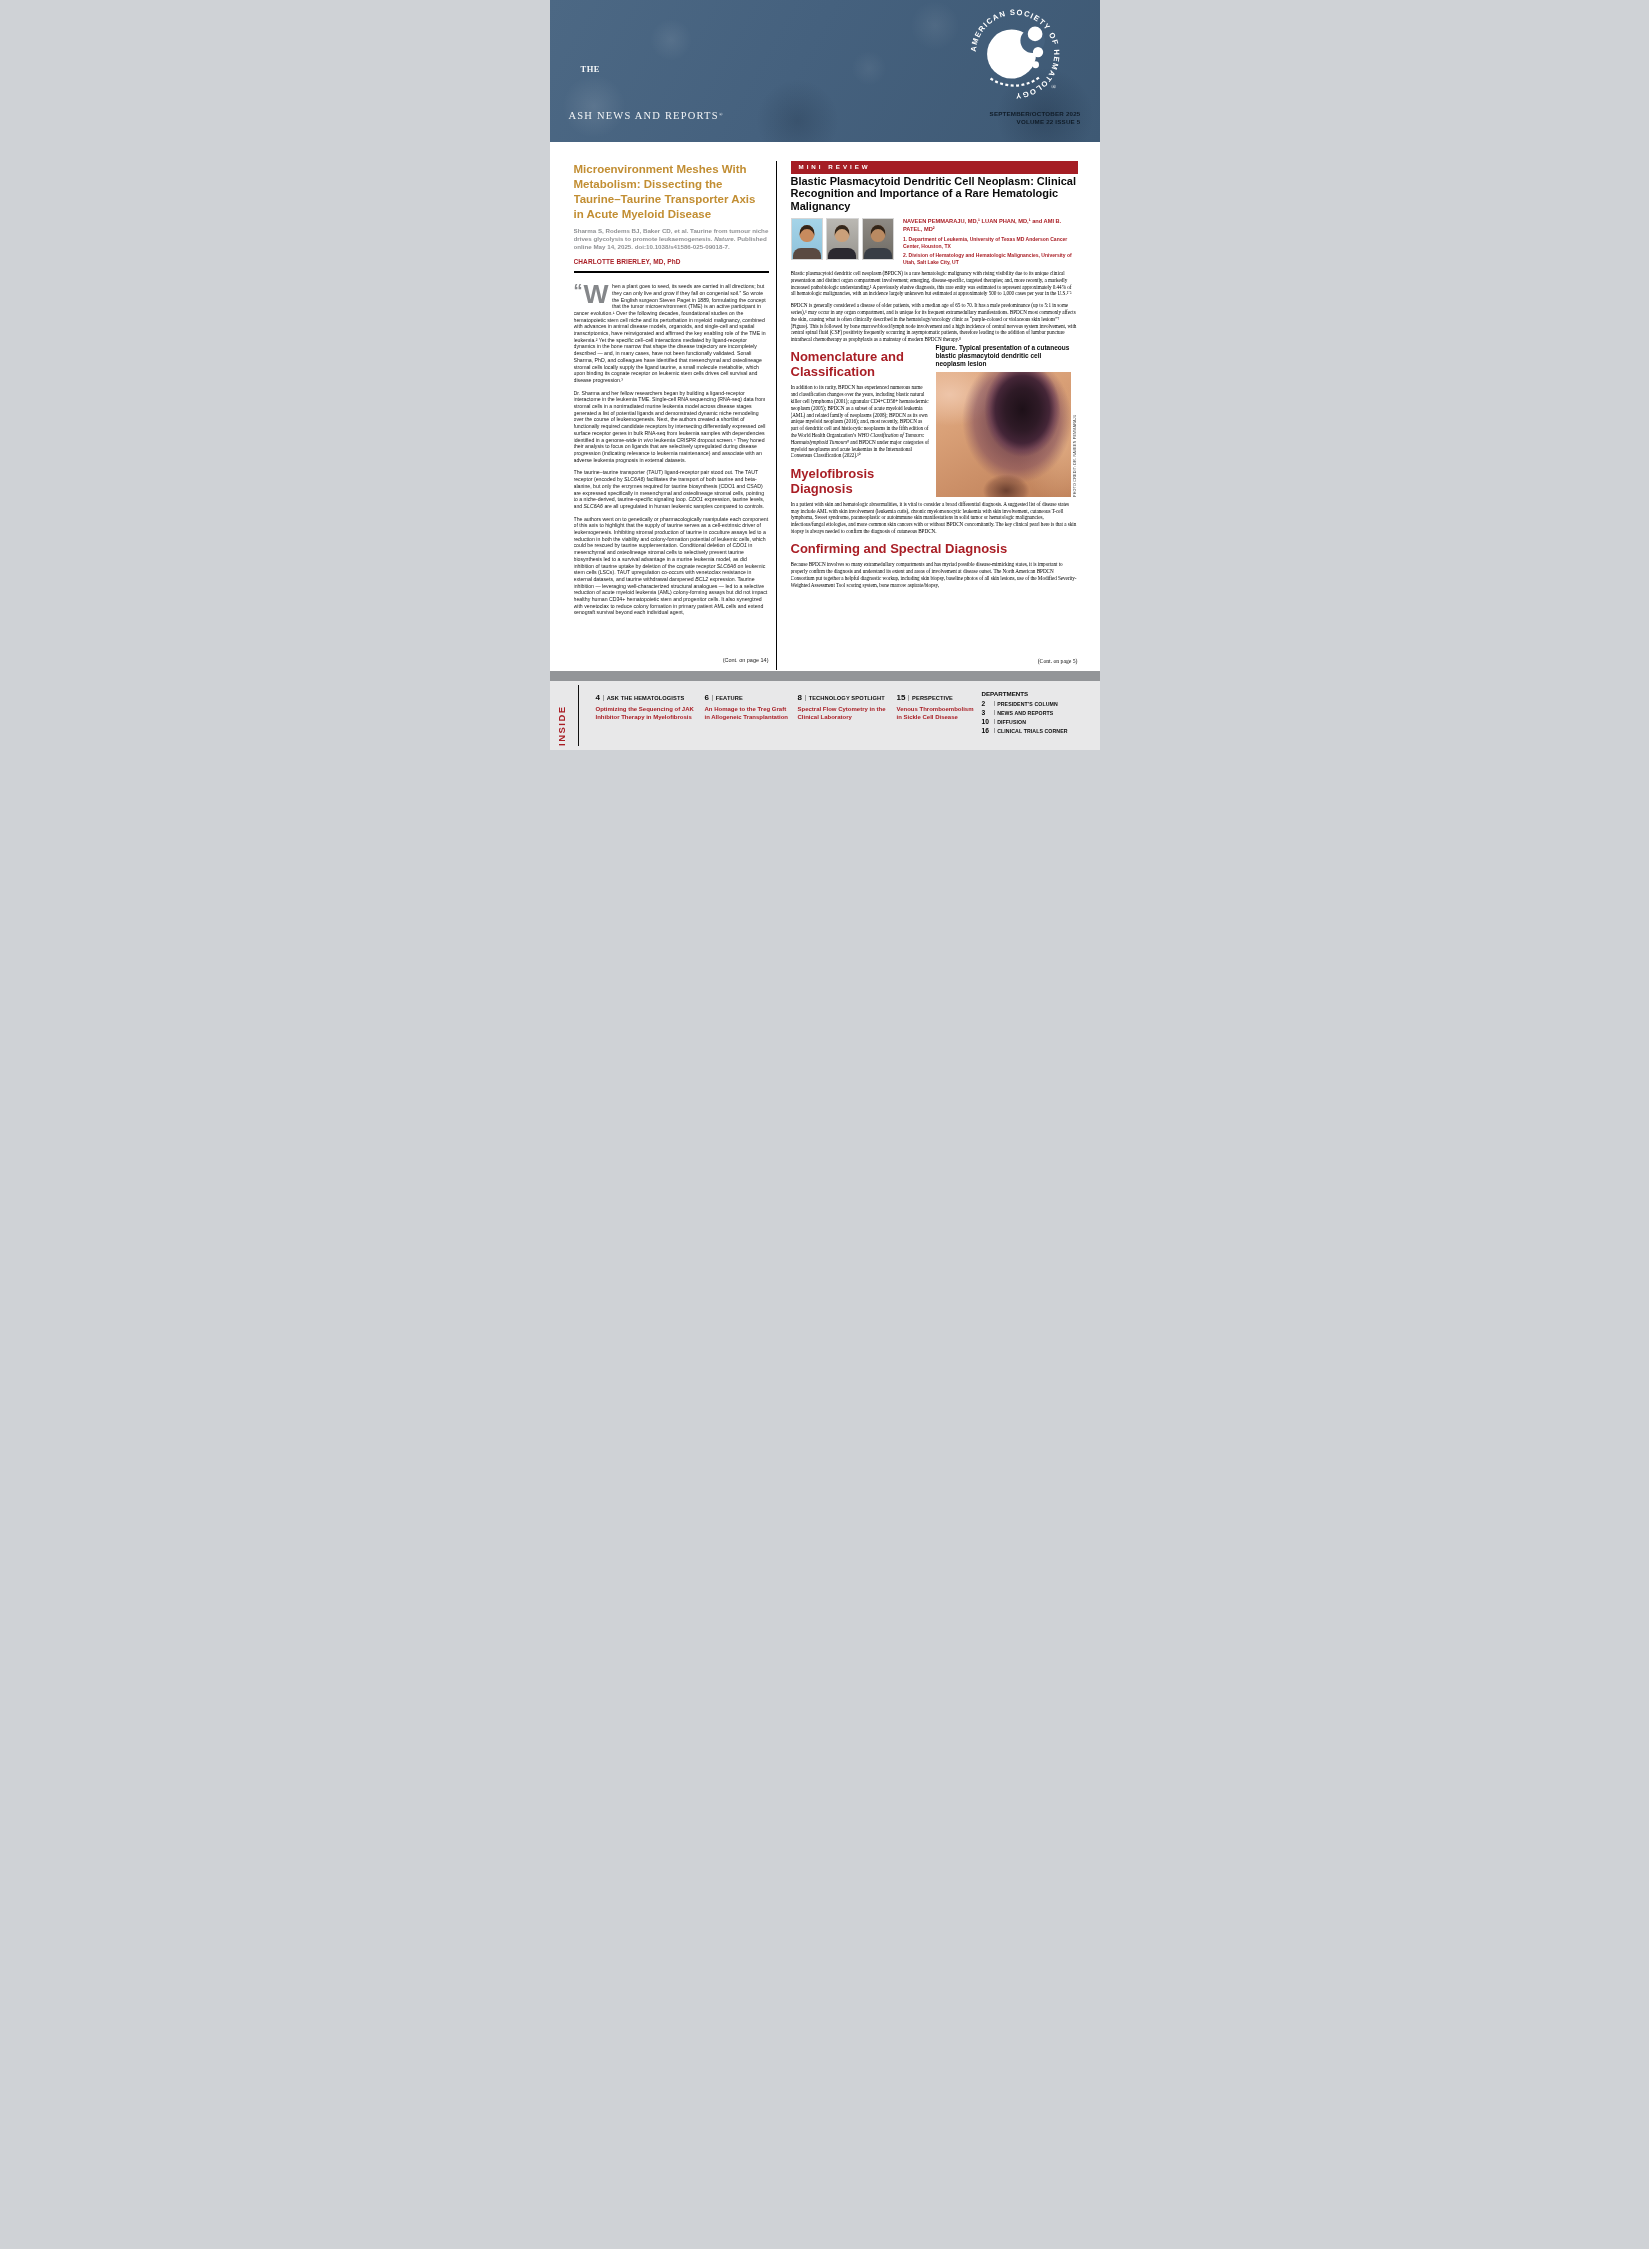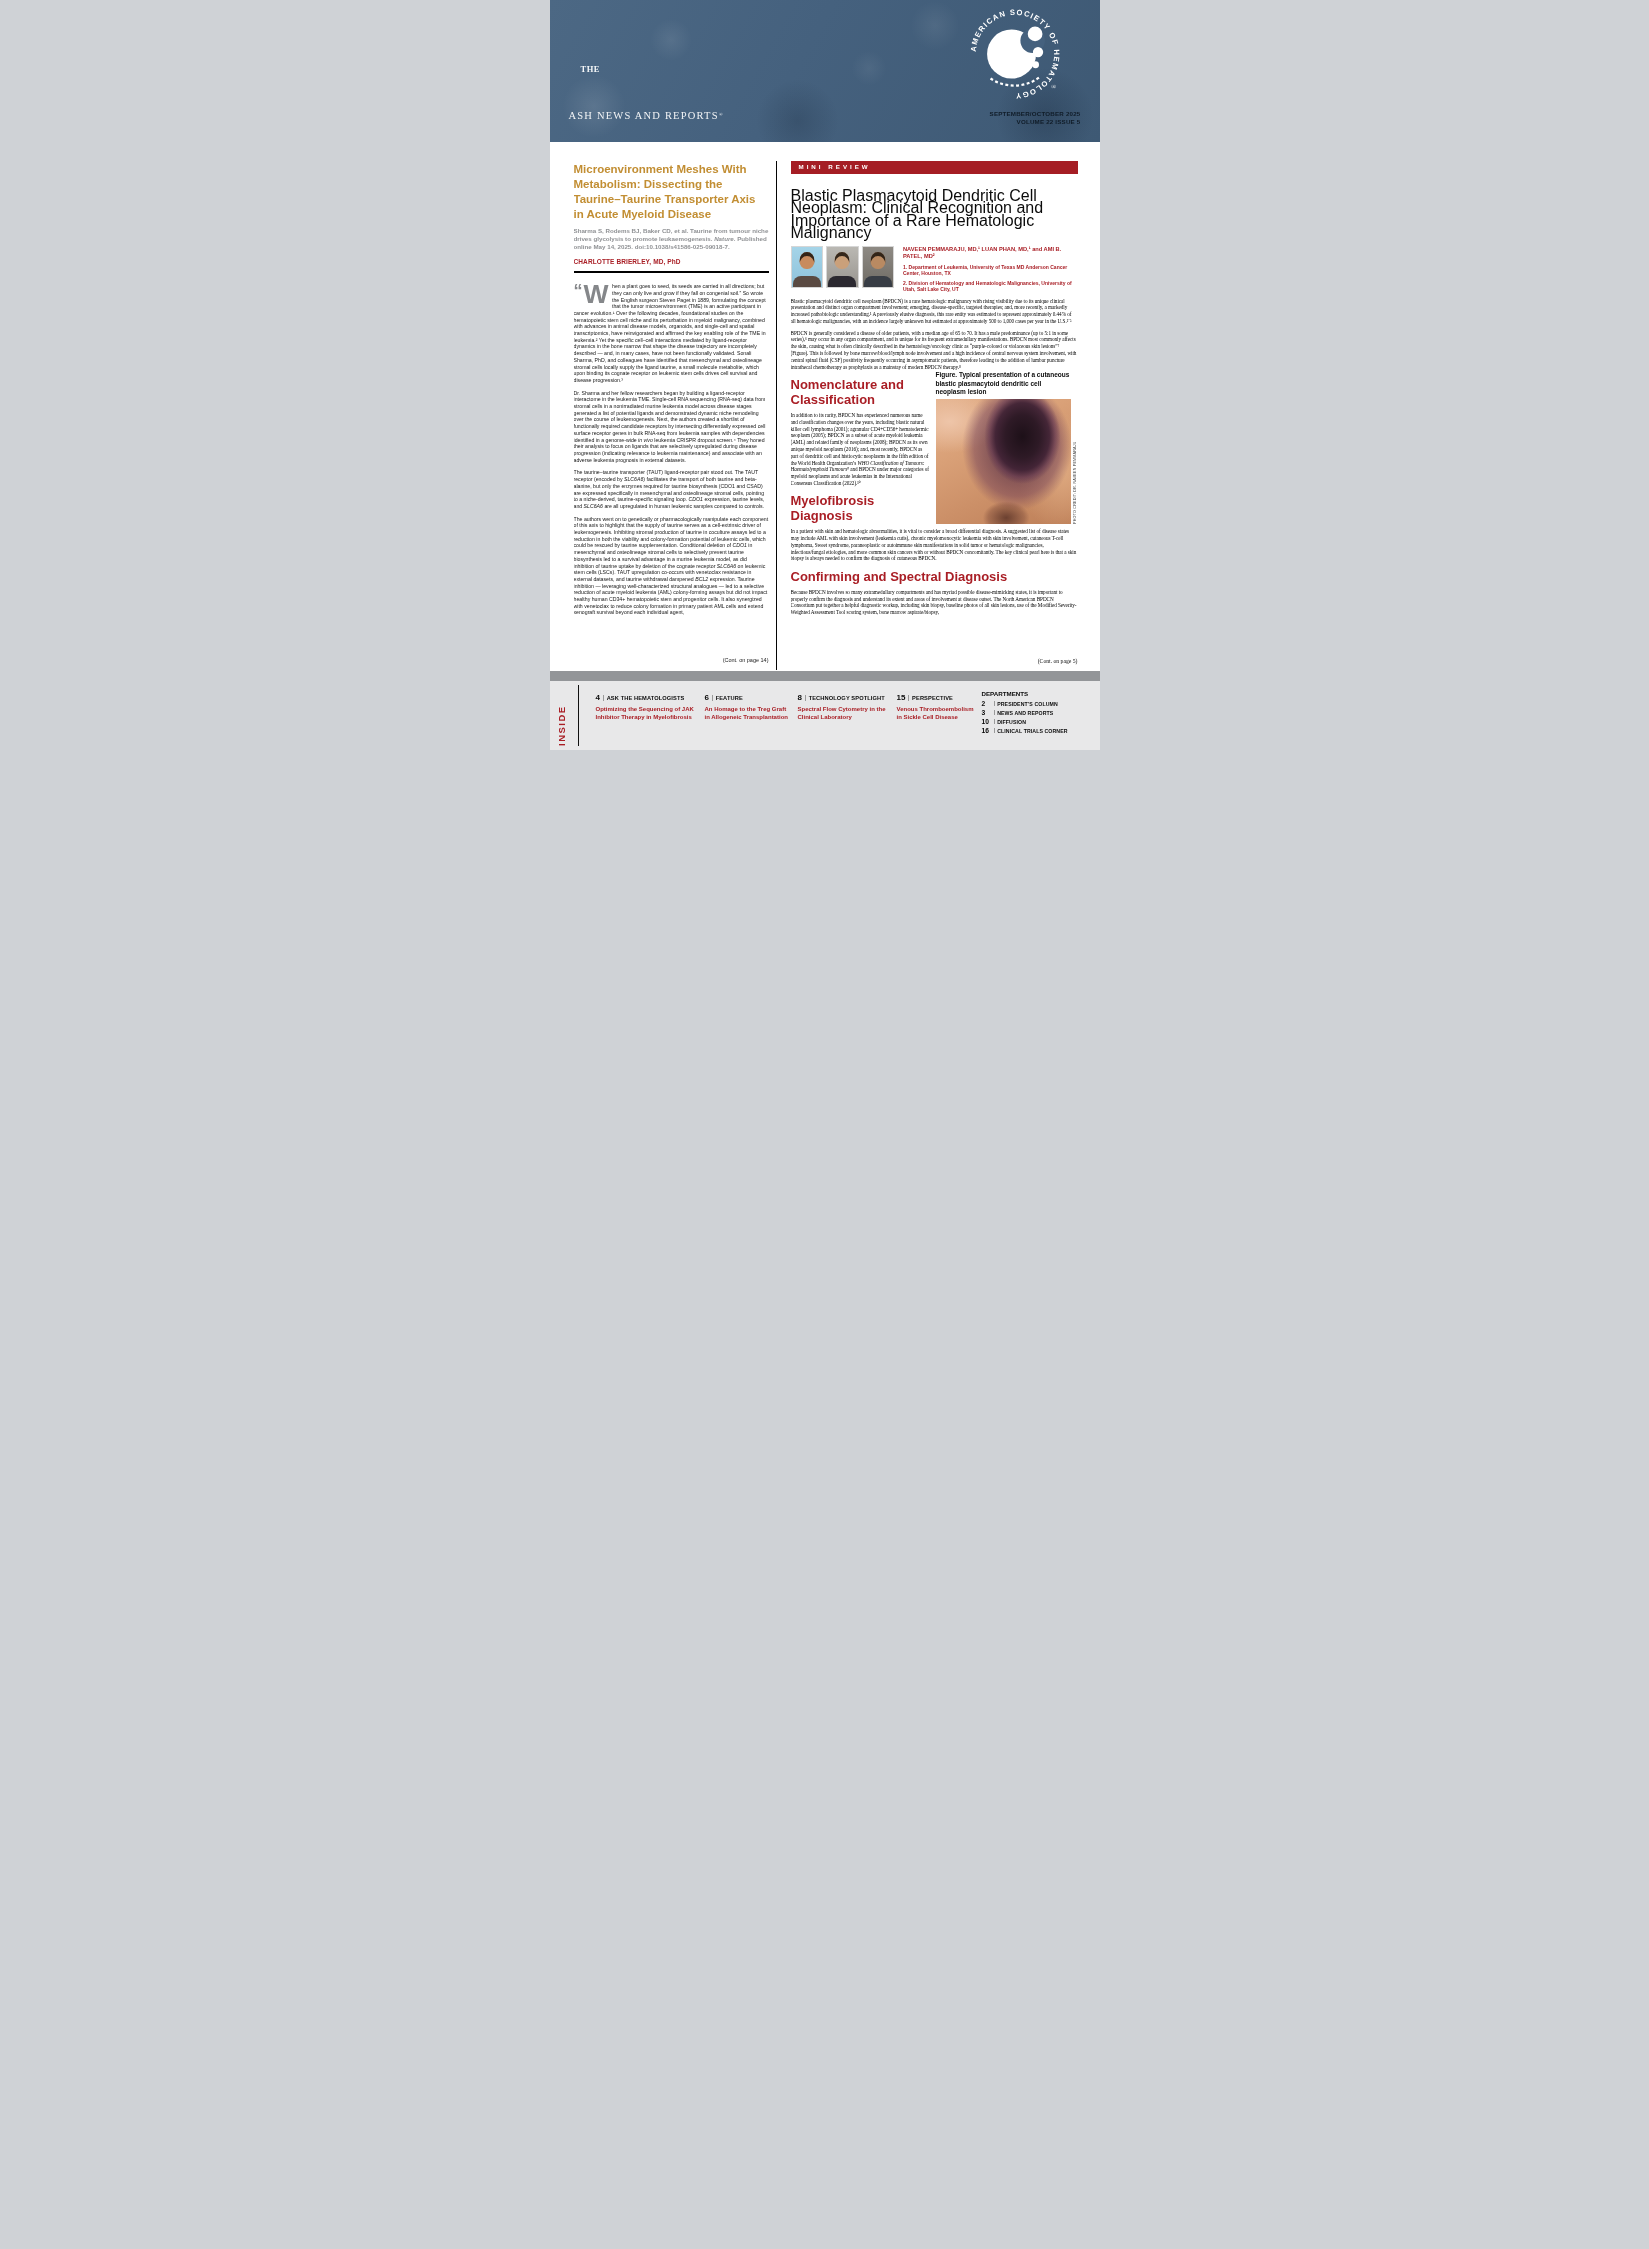--- a/index.html
+++ b/index.html
@@ -37,21 +37,21 @@
   .left-body{margin-top:10px;font-size:5.2px;line-height:6.7px;color:#161616;}
   .left-body p{margin:0 0 6px 0;}
   .dropcap{float:left;display:flex;align-items:flex-start;margin:1px 3.5px 0 0;color:#85878a;}
   .dq{font-weight:bold;font-size:18px;line-height:.8;margin-right:1px;}
   .dw{font-weight:bold;font-size:26.5px;line-height:.78;}
   .cont-note-left{position:absolute;left:24px;top:657px;width:195px;text-align:right;font-size:5.5px;color:#222;}
 
   .right-col{position:absolute;left:241px;top:161px;width:287px;height:510px;overflow:hidden;}
   .banner{height:12.5px;line-height:12.5px;background:var(--red-dark,#A51D24);color:#fff;
     font-weight:bold;font-size:6.2px;letter-spacing:3px;padding-left:8px;}
-  .review-title{margin-top:16px;font-weight:normal;font-size:16px;line-height:12.5px;color:#0b0b0b;}
+  .review-title{margin-top:1px;font-weight:bold;font-size:11px;line-height:12.5px;color:#0b0b0b;}
   .authors-row{margin-top:6px;display:flex;}
   .hs{position:relative;width:30.5px;height:40px;margin-right:3px;overflow:hidden;flex:none;border:0.5px solid #d6d6d6;}
   .hs::before{content:'';position:absolute;left:50%;top:5.5px;width:15px;height:17px;transform:translateX(-50%);
     border-radius:50% 50% 46% 46%;background:var(--skin);box-shadow:inset 0 4px 0 rgba(25,18,12,.85);}
   .hs::after{content:'';position:absolute;left:50%;bottom:-3px;width:28px;height:14px;transform:translateX(-50%);
     border-radius:8px 8px 0 0;background:var(--suit);}
   .hs.h1{--skin:#c88b5e;--suit:#5a4a42;background:linear-gradient(#a5d4e8,#8ec2db);}
   .hs.h2{--skin:#caa07a;--suit:#2b2930;background:linear-gradient(#bab8b3,#98958f);}
   .hs.h3{--skin:#b98a62;--suit:#383d45;background:linear-gradient(#8e8a84,#6f6b64);}
   .authors-text{margin-left:6px;}

